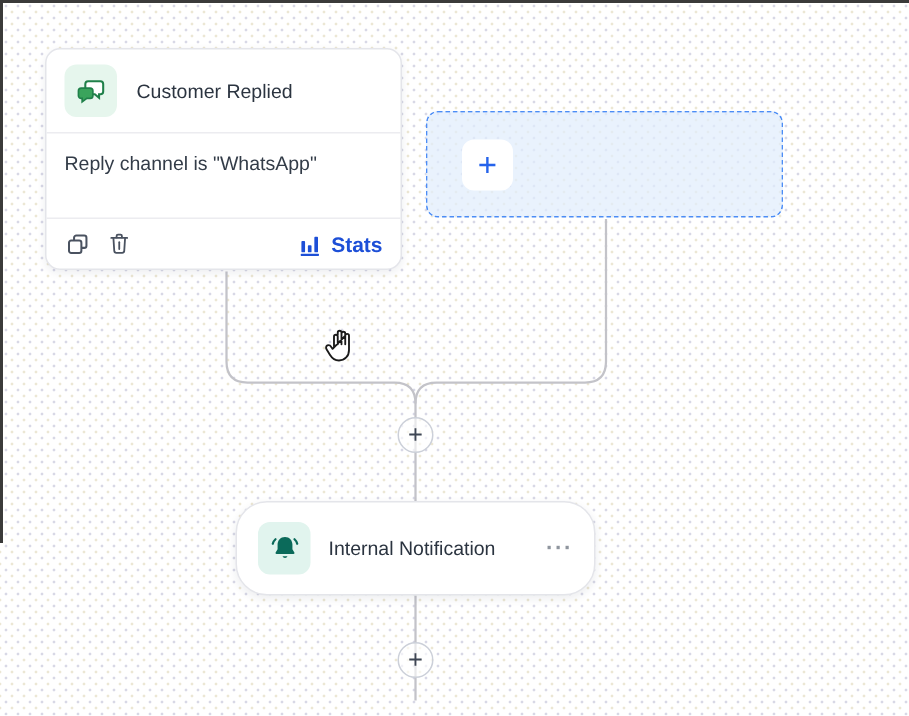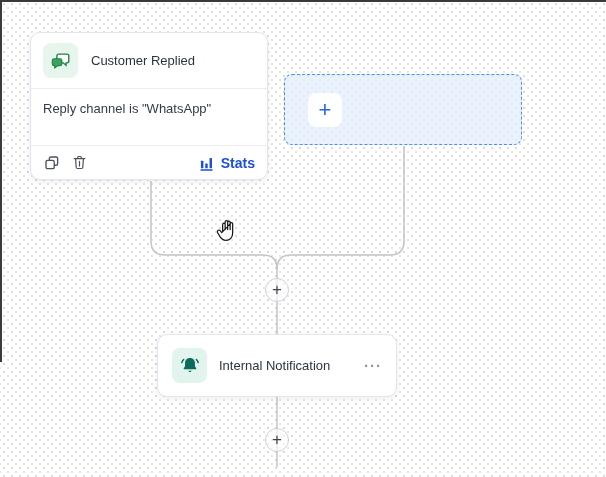--- a/index.html
+++ b/index.html
@@ -53,21 +53,21 @@
     position:absolute;width:24px;height:24px;border-radius:50%;box-sizing:border-box;
     background:rgba(255,255,255,.62);border:1px solid #ccd0d9;
     display:flex;align-items:center;justify-content:center;
     font-size:17px;color:#3e4654;line-height:1;padding-bottom:1px;cursor:pointer;
   }
   .plus-top{left:265px;top:278px;}
   .plus-bottom{left:265px;top:428px;}
 
   
   .action-node{left:157px;top:334px;width:240px;height:63px;display:flex;align-items:center;gap:12px;
-    padding:0 14px;box-sizing:border-box;}
+    padding:0 14px;box-sizing:border-box;border-radius:21px;}
   .an-title{font-size:13px;color:#2b3440;font-weight:500;}
   .an-menu{margin-left:auto;color:#8f959e;font-size:15px;font-weight:700;letter-spacing:1px;cursor:pointer;}
 
   .cursor-hand{position:absolute;left:214px;top:217px;pointer-events:none;}
 </style>
 </head>
 <body>
 
 <div id="canvas">
 

